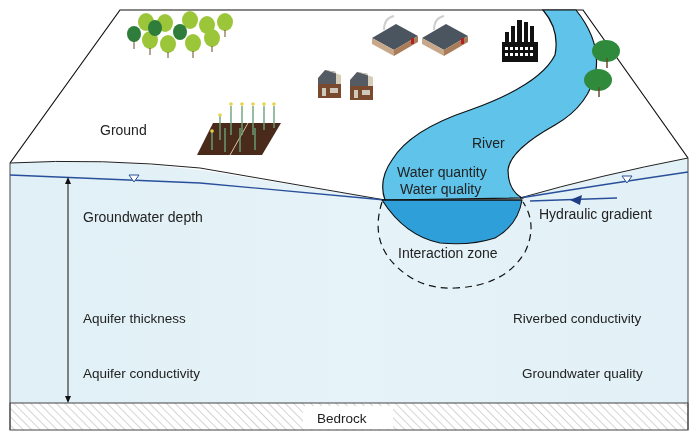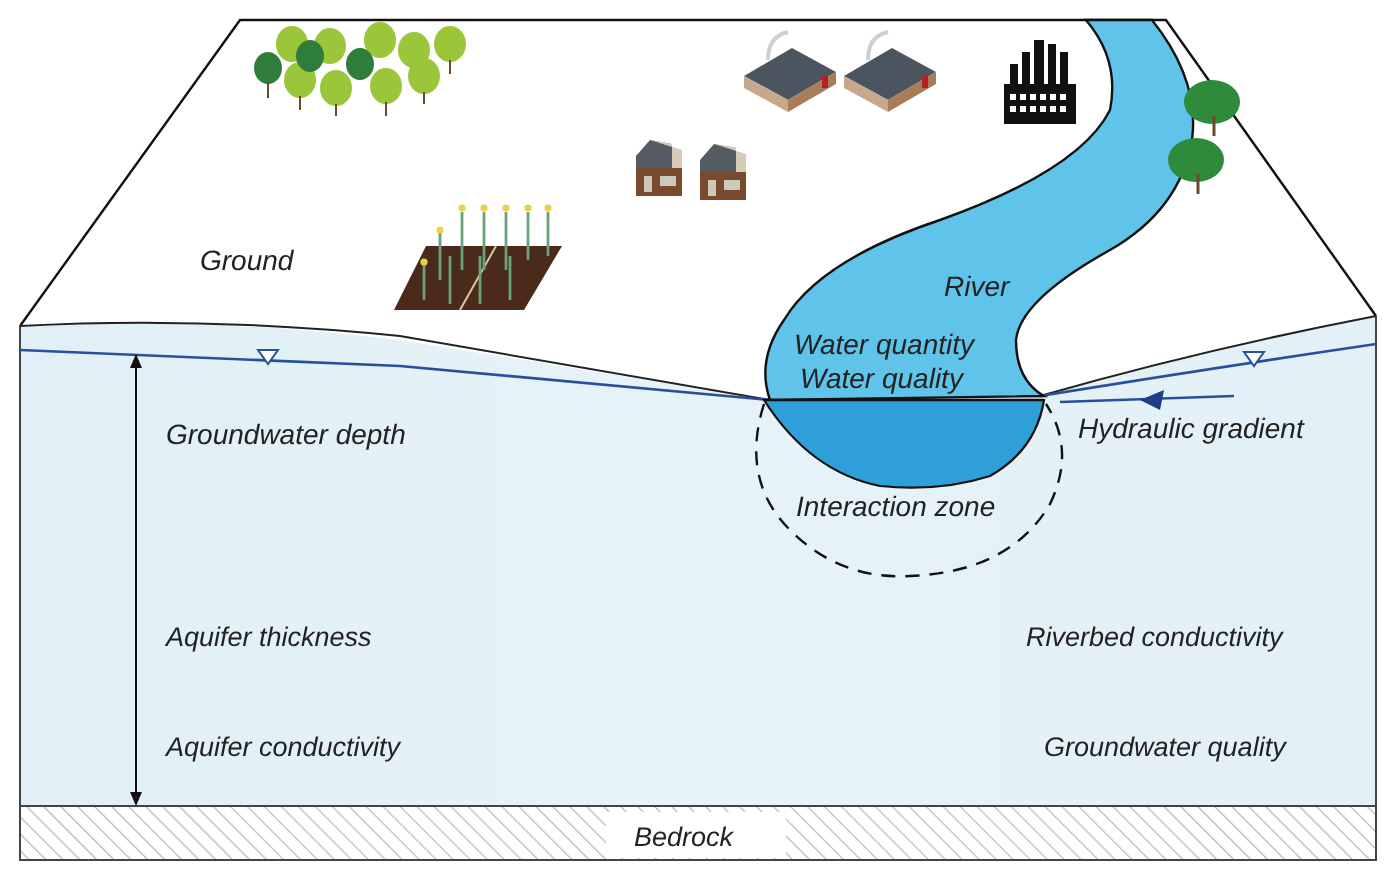--- a/index.html
+++ b/index.html
@@ -1,17 +1,17 @@
 <!DOCTYPE html>
 <html><head>
 <meta charset="utf-8">
 <style>
   html, body { margin: 0; padding: 0; background: #ffffff; }
   body { width: 700px; height: 439px; overflow: hidden; }
-  #stage { position: relative; width: 584px; height: 439px; font-style: italic; }
+  #stage { position: relative; width: 584px; height: 439px; }
   svg { position: absolute; left: 0; top: 0; }
   .lbl { font-family: "Liberation Sans", sans-serif; fill: #222222; }
   .lbl-lg { font-size: 14px; }
   .lbl-md { font-size: 13.5px; }
 </style>
 </head>
 <body>
 
 <div id="stage">
 <svg width="700" height="439" viewBox="0 0 700 439" xmlns="http://www.w3.org/2000/svg">

